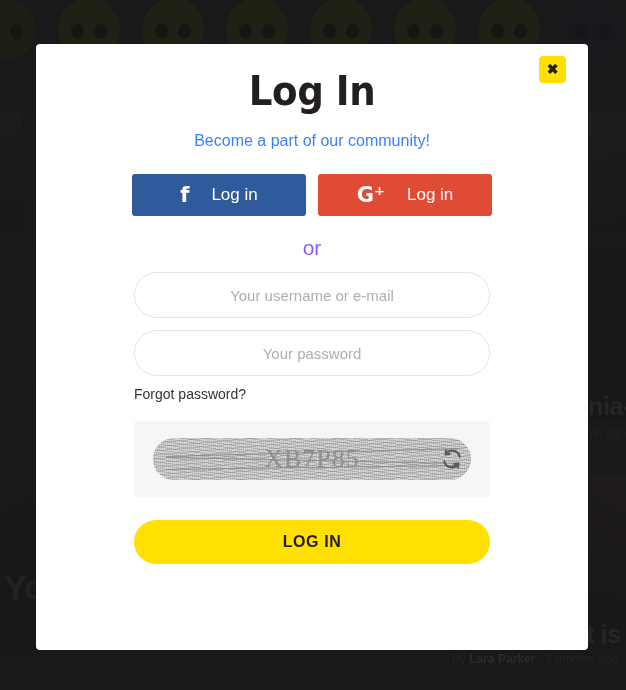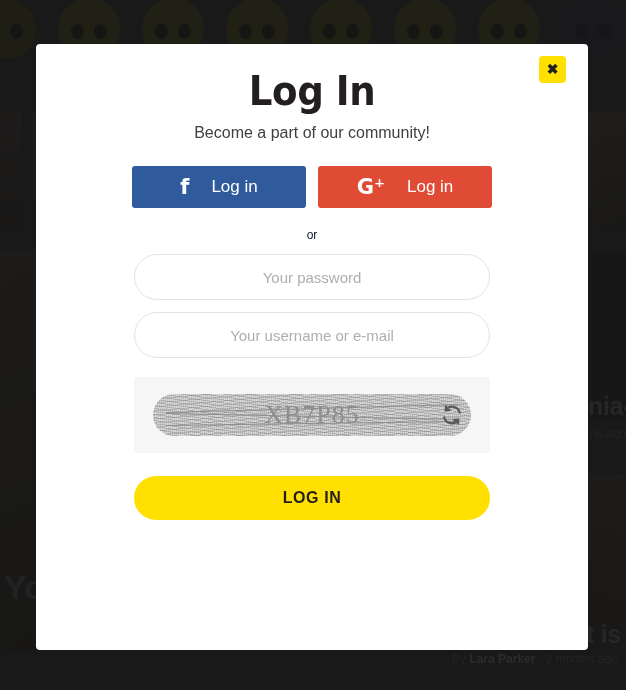--- a/index.html
+++ b/index.html
@@ -140,25 +140,25 @@
     text-align: center;
     font-size: 40px;
     font-weight: bold;
     color: #231f20;
     letter-spacing: -0.5px;
     font-family: "DejaVu Sans", sans-serif;
     transform: scaleX(0.93);
   }
 
   #modal-subtitle {
-    margin: 0;
+    margin: 8px;
     padding-top: 10px;
     text-align: center;
     font-size: 16px;
-    color: #404040;
+    color: #3b82f6;
     font-weight: normal;
   }
 
   .social-row {
     display: flex;
     justify-content: center;
     gap: 12px;
     margin-top: 24px;
   }
   .social-btn {
@@ -182,22 +182,22 @@
     font-size: 21px;
     font-weight: bold;
     line-height: 1;
     display: inline-block;
     font-family: "DejaVu Sans", sans-serif;
   }
   .social-btn .brand-label { font-size: 17px; }
 
   #or-divider {
     text-align: center;
-    color: #0f172a;
-    font-size: 12px;
+    color: #8b5cf6;
+    font-size: 21px;
     margin-top: 20px;
   }
 
   .field-wrap {
     display: flex;
     justify-content: center;
     margin-top: 12px;
   }
   .pill-input {
     width: 356px;
@@ -391,27 +391,28 @@
     </button>
     <button class="social-btn google">
       <span class="brand-icon">G⁺</span>
       <span class="brand-label">Log in</span>
     </button>
   </div>
 
   <div id="or-divider">or</div>
 
   <div class="field-wrap">
+    <input class="pill-input" type="text" id="username-input" placeholder="Your username or e-mail" style="">
+  </div>
+
+  <div class="field-wrap">
     <input class="pill-input" type="password" id="password-input" placeholder="Your password" style="">
   </div>
 
-  <div class="field-wrap">
-    <input class="pill-input" type="text" id="username-input" placeholder="Your username or e-mail" style="">
-  </div>
-
+  <a id="forgot-password">Forgot password?</a>
 
   <div id="captcha-panel">
     <div id="captcha-image">
       <div class="noise"></div>
       <div class="strike" style="top:34%;transform:rotate(-1.6deg);"></div>
       <div class="strike" style="top:52%;transform:rotate(1.2deg);"></div>
       <div class="strike" style="top:68%;transform:rotate(-0.8deg);"></div>
       <span id="captcha-text">XB7P85</span>
       <span id="captcha-refresh">
         <svg width="22" height="22" viewBox="0 0 24 24" fill="none" stroke="#5a5a5a" stroke-width="2.4" stroke-linecap="round">

